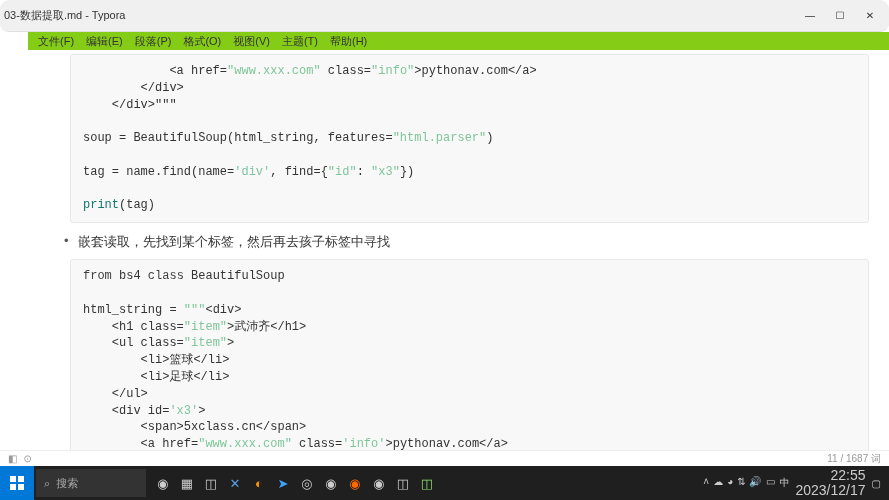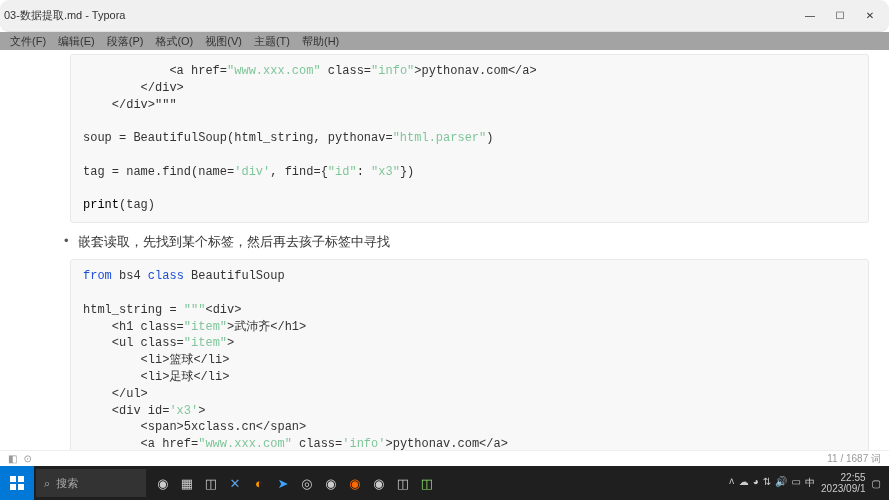--- a/index.html
+++ b/index.html
@@ -1,38 +1,38 @@
 <!DOCTYPE html>
 <html><head>
 <meta charset="utf-8">
 <style>
 * { margin: 0; padding: 0; box-sizing: border-box; }
 body { font-family: "Segoe UI", Arial, sans-serif; font-size: 12px; background: #fff; width: 889px; height: 500px; overflow: hidden; position: relative; }
 .titlebar { height: 32px; background: #f0f0f0; display: flex; align-items: center; padding: 0 4px; border-bottom: 1px solid #e0e0e0; border-radius: 9px; }
 .titlebar .title { font-size: 11px; color: #333; flex: 1; }
 .titlebar .controls { display: flex; gap: 0; }
 .titlebar .controls span { width: 30px; height: 20px; display: flex; align-items: center; justify-content: center; font-size: 10px; color: #333; cursor: pointer; }
-.menubar { height: 18px; background: #a3a3a3; display: flex; align-items: center; padding: 0 4px; font-size: 11px; }
+.menubar { height: 18px; background: #84cc16; display: flex; align-items: center; padding: 0 4px; font-size: 11px; margin-left: 28px; }
 .menubar span { padding: 0 6px; color: #333; cursor: pointer; }
 .content { height: 426px; overflow: hidden; padding: 0 20px 0 30px; }
 .code-block { background: #f8f8f8; border: 1px solid #e8e8e8; border-radius: 3px; padding: 8px 12px; margin: 4px 0 10px 40px; font-family: Consolas, "Courier New", monospace; font-size: 12px; line-height: 1.4; white-space: pre; color: #333; overflow: hidden; }
 .bullet-line { margin: 8px 0 8px 48px; font-size: 13px; color: #333; position: relative; }
 .bullet-line::before { content: "•"; position: absolute; left: -14px; color: #555; }
-.k { color: #1d4ed8; }
+.k { color: #404040; }
 .s { color: #7ec699; }
-.f { color: #000000; margin-top: 32px; }
+.f { color: #0f766e; margin-top: 32px; }
 .statusbar { position: absolute; bottom: 34px; left: 0; right: 0; height: 16px; display: flex; align-items: center; justify-content: space-between; padding: 0 8px; font-size: 10px; color: #999; background: #fff; border-top: 1px solid #eee; }
 .statusbar .left-icons { display: flex; gap: 6px; }
 .taskbar { position: absolute; bottom: 0; left: 0; right: 0; height: 34px; background: #1f1f1f; display: flex; align-items: center; }
 .taskbar .start { width: 34px; height: 34px; background: #0078d7; display: flex; align-items: center; justify-content: center; color: #fff; }
 .taskbar .search { display: flex; align-items: center; background: #333; height: 28px; margin: 3px 2px; padding: 0 8px; width: 110px; color: #aaa; font-size: 11px; gap: 6px; }
 .taskbar .apps { display: flex; gap: 2px; margin-left: 4px; }
 .taskbar .apps .app { width: 22px; height: 28px; display: flex; align-items: center; justify-content: center; color: #ccc; font-size: 13px; }
 .taskbar .tray { margin-left: auto; display: flex; align-items: center; gap: 6px; padding-right: 8px; color: #ccc; font-size: 10px; }
-.taskbar .tray .clock { text-align: right; line-height: 1.1; font-size: 10px; }
+.taskbar .tray .clock { text-align: right; line-height: 1.1; font-size: 14px; }
 .tray-icons { display: flex; gap: 4px; font-size: 10px; }
 </style>
 </head>
 <body>
 
 <div class="titlebar">
   <span class="title">03-数据提取.md - Typora</span>
   <div class="controls">
     <span>—</span>
     <span>☐</span>
@@ -48,21 +48,21 @@
   <span>视图(V)</span>
   <span>主题(T)</span>
   <span>帮助(H)</span>
 </div>
 
 <div class="content">
 <div class="code-block"><span>            &lt;a href=</span><span class="s">"www.xxx.com"</span><span> class=</span><span class="s">"info"</span><span>&gt;pythonav.com&lt;/a&gt;</span>
 <span>        &lt;/div&gt;</span>
 <span>    &lt;/div&gt;"""</span>
 <span></span>
-<span>soup = BeautifulSoup(html_string, pythonav=</span><span class="s">"html.parser"</span><span>)</span>
+<span>soup = BeautifulSoup(html_string, features=</span><span class="s">"html.parser"</span><span>)</span>
 <span></span>
 <span>tag = name.find(name=</span><span class="s">'div'</span><span>, find={</span><span class="s">"id"</span><span>: </span><span class="s">"x3"</span><span>})</span>
 <span></span>
 <span class="f">print</span><span>(tag)</span></div>
 
 <div class="bullet-line">嵌套读取，先找到某个标签，然后再去孩子标签中寻找</div>
 
 <div class="code-block"><span class="k">from</span><span> bs4 </span><span class="k">class</span><span> BeautifulSoup</span>
 <span></span>
 <span>html_string = </span><span class="s">"""</span><span>&lt;div&gt;</span>
@@ -125,17 +125,17 @@
       <span>˄</span>
       <span>☁</span>
       <span>◕</span>
       <span>⇅</span>
       <span>🔊</span>
       <span>▭</span>
       <span>中</span>
     </div>
     <div class="clock">
       <div>22:55</div>
-      <div>2023/09/1</div>
+      <div>2023/12/17</div>
     </div>
     <span>▢</span>
   </div>
 </div>
 
 </body></html>

